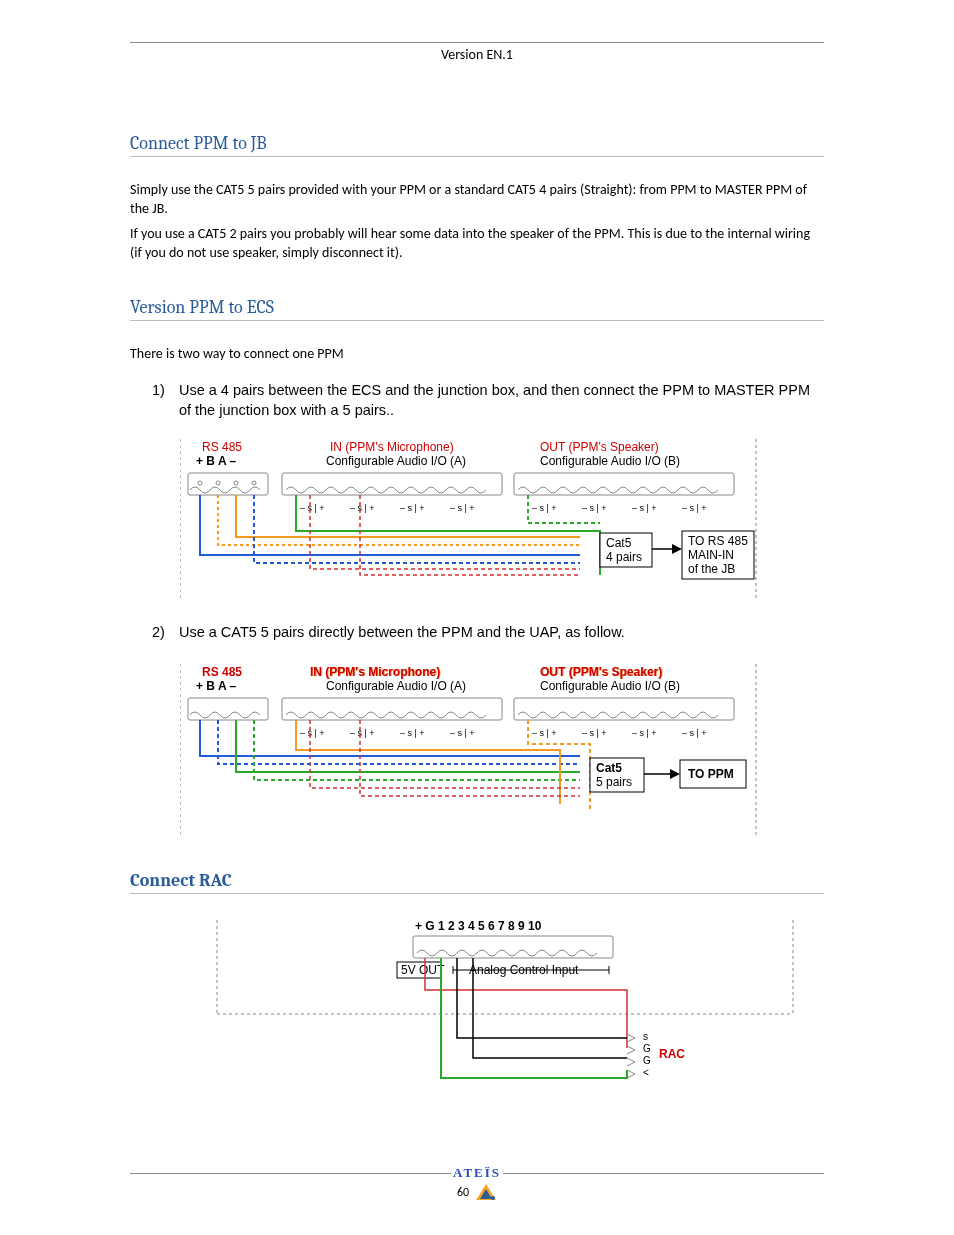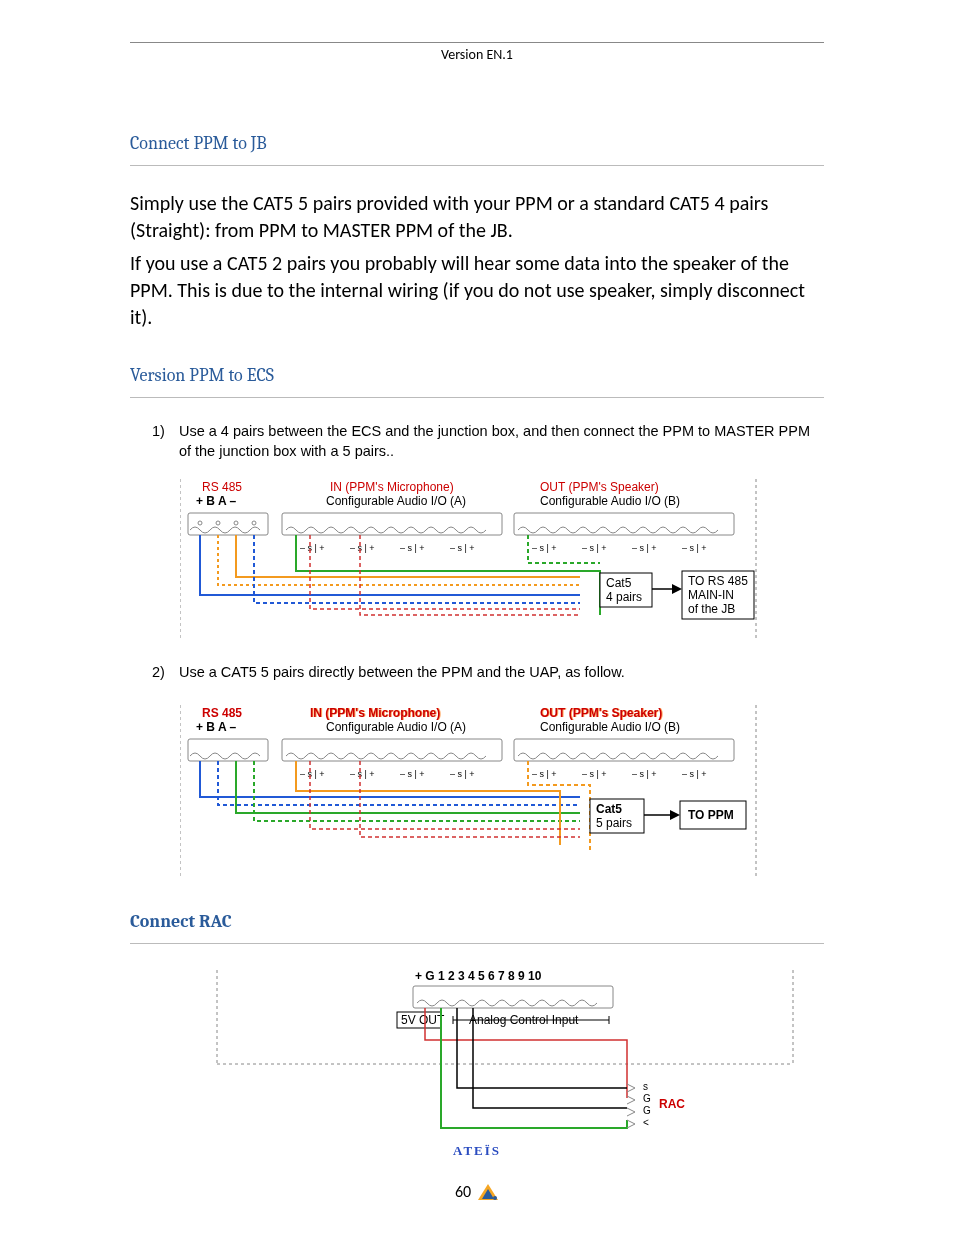--- a/index.html
+++ b/index.html
@@ -16,27 +16,27 @@
   .header-title { text-align: center; font-size: 15px; margin-bottom: 2px; letter-spacing: 1.5px; }
   .header-rule { border: none; border-top: 1px solid #888; margin: 2px 0 3px 0; }
   .header-sub { text-align: center; font-size: 14px; margin-bottom: 70px; }
 
   .section-h {
     color: #2a5b9a;
     font-family: Cambria, Georgia, serif;
     font-size: 18px;
     font-weight: normal;
     border-bottom: 1px solid #bbb;
-    padding-bottom: 11px;
+    padding-bottom: 2px;
     margin-bottom: 24px;
     margin-top: 30px;
   }
   .section-h.bold { font-weight: bold; }
 
-  .body-p { font-size: 20px; line-height: 1.35; margin-bottom: 6px; }
+  .body-p { font-size: 14px; line-height: 1.35; margin-bottom: 6px; }
   .body-p.space-after { margin-bottom: 34px; }
 
   .list-item { display:flex; gap:14px; margin: 6px 0 8px 22px; font-size: 14.5px; line-height:1.35; font-family: Arial, sans-serif; }
   .list-item .marker { flex: 0 0 auto; }
   .list-item .body { flex:1; }
 
   
   .diagram { position: relative; margin: 14px 0 18px 50px; height: 170px; }
   svg.diag-svg { width: 580px; height: 170px; display:block; }
 
@@ -54,38 +54,39 @@
   .wire-red    { stroke:#d13030; fill:none; stroke-width:1.5; stroke-dasharray:4 3; }
   .wire-redg   { stroke:#d13030; fill:none; stroke-width:1.5; }
   .wire-dash   { stroke-dasharray:4 3; }
   .wire-black  { stroke:#000; fill:none; stroke-width:1.5; }
 
   .text-box { fill:#fff; stroke:#000; stroke-width:1; }
   .arrowhead { fill:#000; }
 
   
   .footer { position:absolute; bottom:34px; left:130px; right:130px; text-align:center; }
-  .footer-rule { display:flex; align-items:center; gap:20px; justify-content:center;flex-direction:column;}
+  .footer-rule { display:flex; align-items:center; gap:2px; justify-content:center;}
   .footer-rule hr { flex:1; border:none; border-top:1px solid #888; }
   .brand { color:#2a4cc0; font-family: Georgia, serif; font-weight:bold; font-size:13px; letter-spacing:2px;}
-  .page-num { display:inline-flex; align-items:center; gap:6px; font-size:16px; margin-top:2px;}
+  .page-num { display:inline-flex; align-items:center; gap:6px; font-size:12px; margin-top:2px;}
   .logo-tri { display:inline-block; }
 </style>
 </head>
 <body>
 
 <div class="page">
   <hr class="header-rule">
   <div class="header-sub">Version EN.1</div>
 
   <div class="section-h">Connect PPM to JB</div>
   <p class="body-p">Simply use the CAT5 5 pairs provided with your PPM or a standard CAT5 4 pairs (Straight):  from PPM to MASTER PPM of the JB.</p>
   <p class="body-p space-after">If you use a CAT5 2 pairs you probably will hear some data into the speaker of the PPM. This is due to the internal wiring (if you do not use speaker, simply disconnect it).</p>
 
   <div class="section-h">Version PPM to ECS</div>
+  <p class="body-p" style="margin-bottom:18px">There is two way to connect one PPM</p>
 
   <div class="list-item">
     <span class="marker">1)</span>
     <span class="body">Use a 4 pairs between the ECS and the junction box, and then connect the PPM to MASTER PPM of the junction box with a 5 pairs..</span>
   </div>
 
   <div class="diagram">
     <svg class="diag-svg" viewBox="0 0 580 170">
 
       <line x1="0" y1="4" x2="0" y2="166" stroke="#888" stroke-dasharray="3 3"></line>

